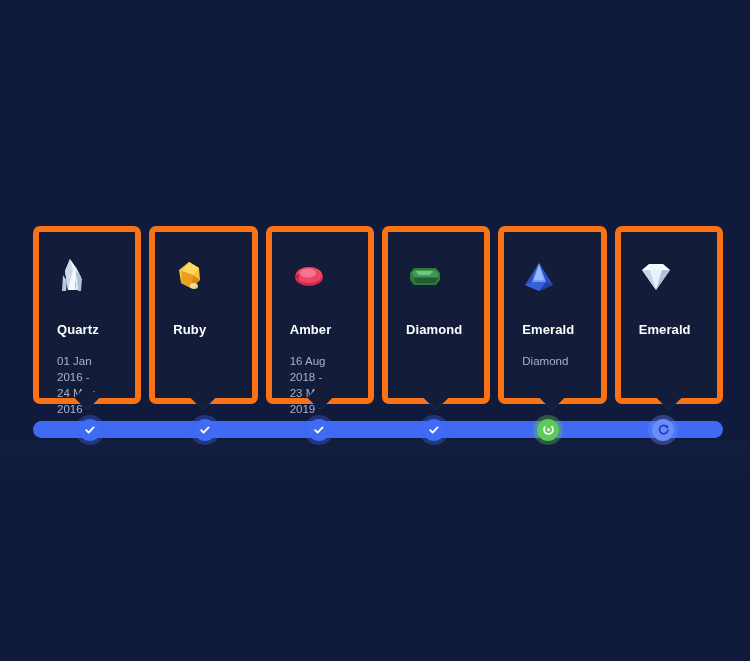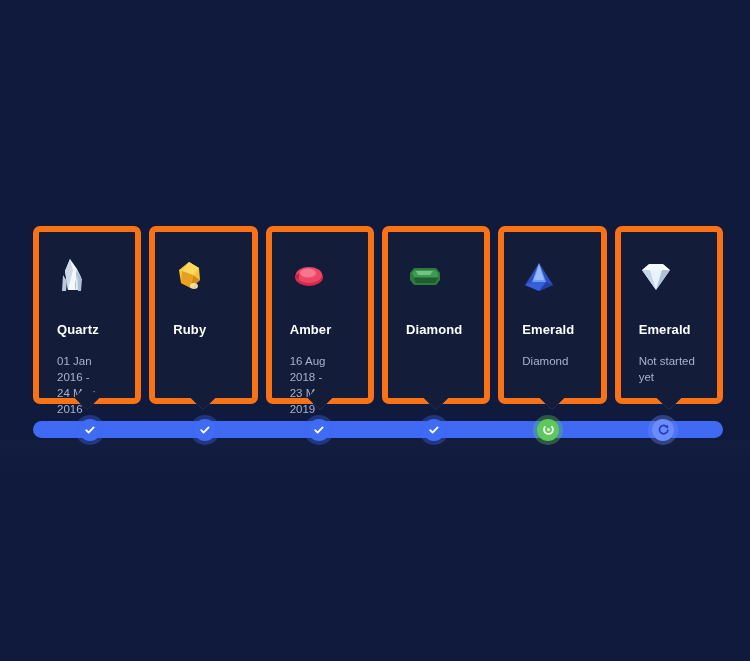--- a/index.html
+++ b/index.html
@@ -198,21 +198,20 @@
       <div class="gem">
         <svg width="34" height="32" viewBox="0 0 34 32">
           <polygon points="3,9 31,9 17,29" fill="#e9f2fb"></polygon>
           <polygon points="3,9 10,3 24,3 31,9" fill="#ffffff"></polygon>
           <polygon points="3,9 17,29 11,9" fill="#c6d6e8"></polygon>
           <polygon points="31,9 17,29 23,9" fill="#aec2d8"></polygon>
           <polygon points="10,3 24,3 23,9 11,9" fill="#f4f9ff"></polygon>
         </svg>
       </div>
       <div class="card-title">Emerald</div>
-      <div class="card-dates">Not started yet</div>
       <div class="notch"></div>
     </div>
 
   </div>
 
   <div id="timeline">
 
     <div class="marker done" style="left:57px">
       <span class="halo"></span>
       <span class="disc">

